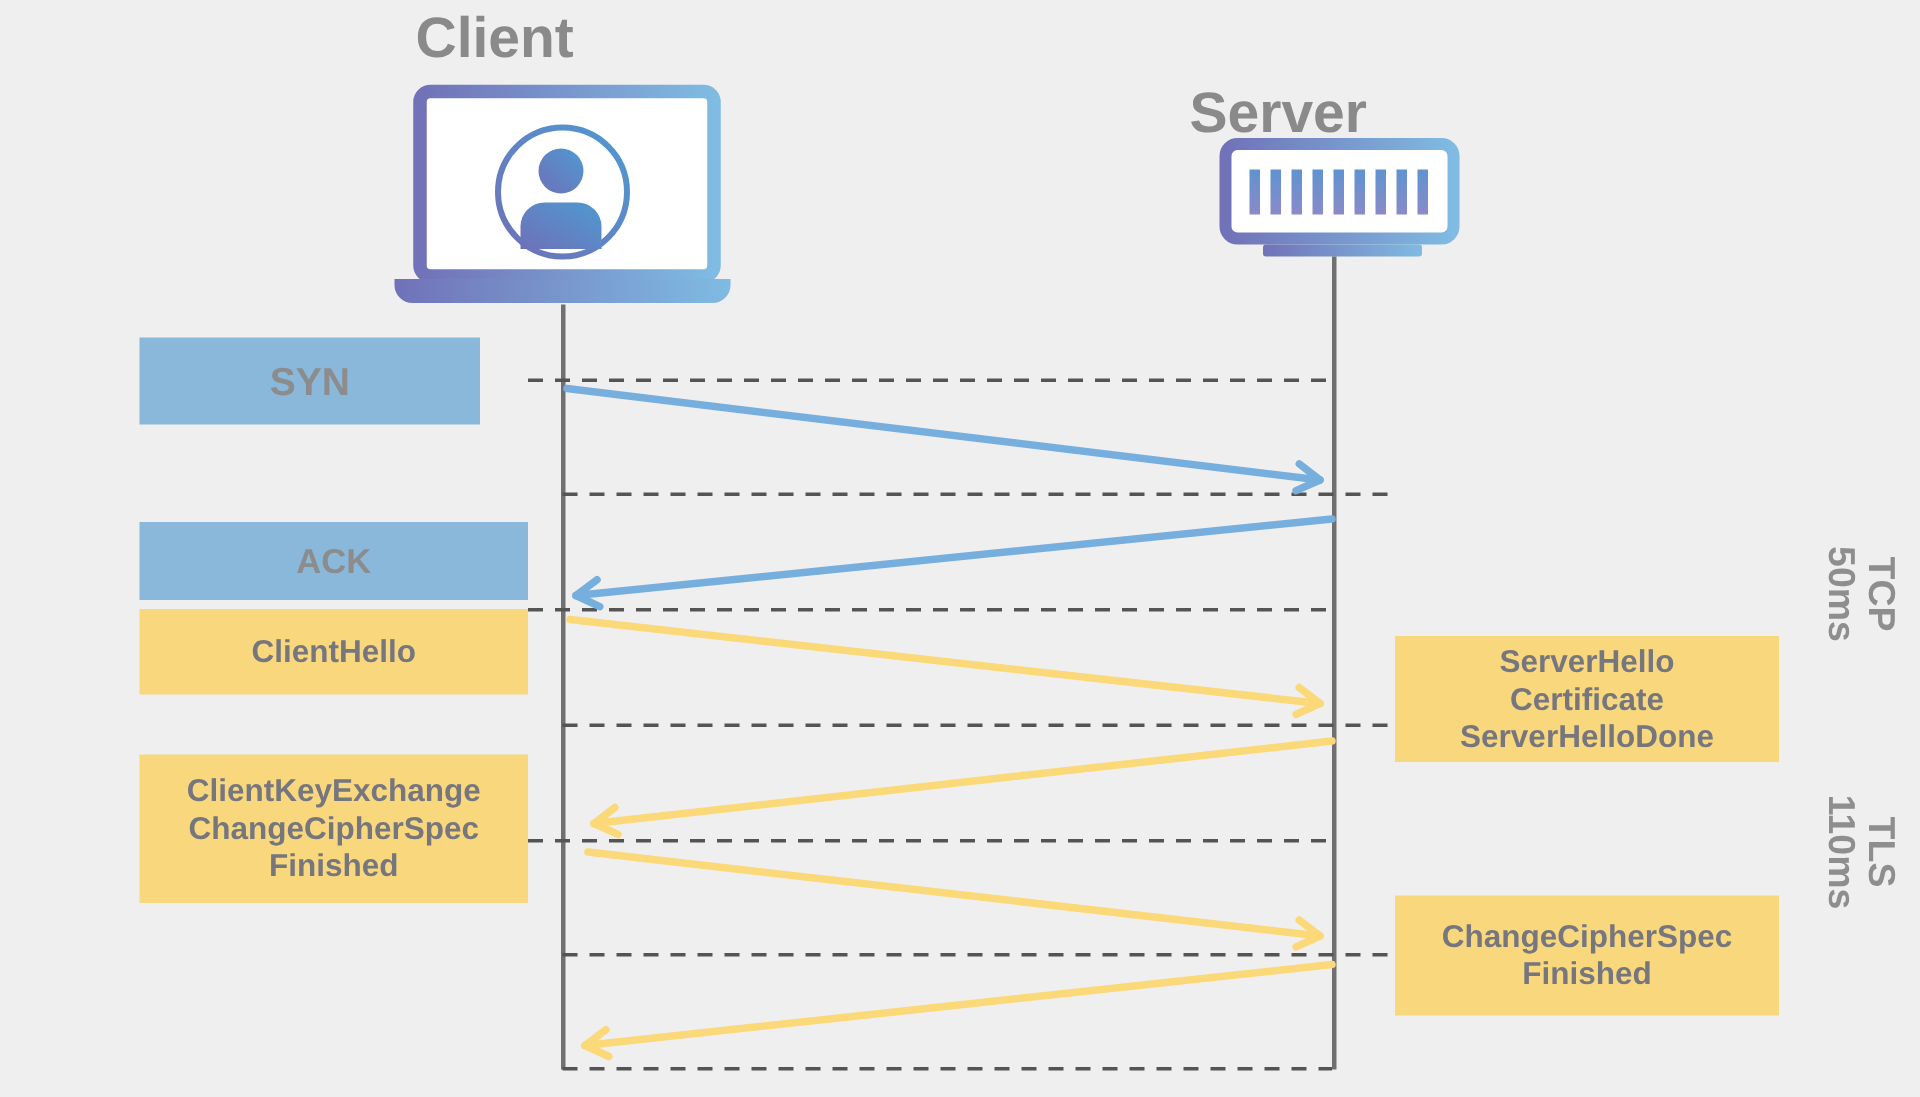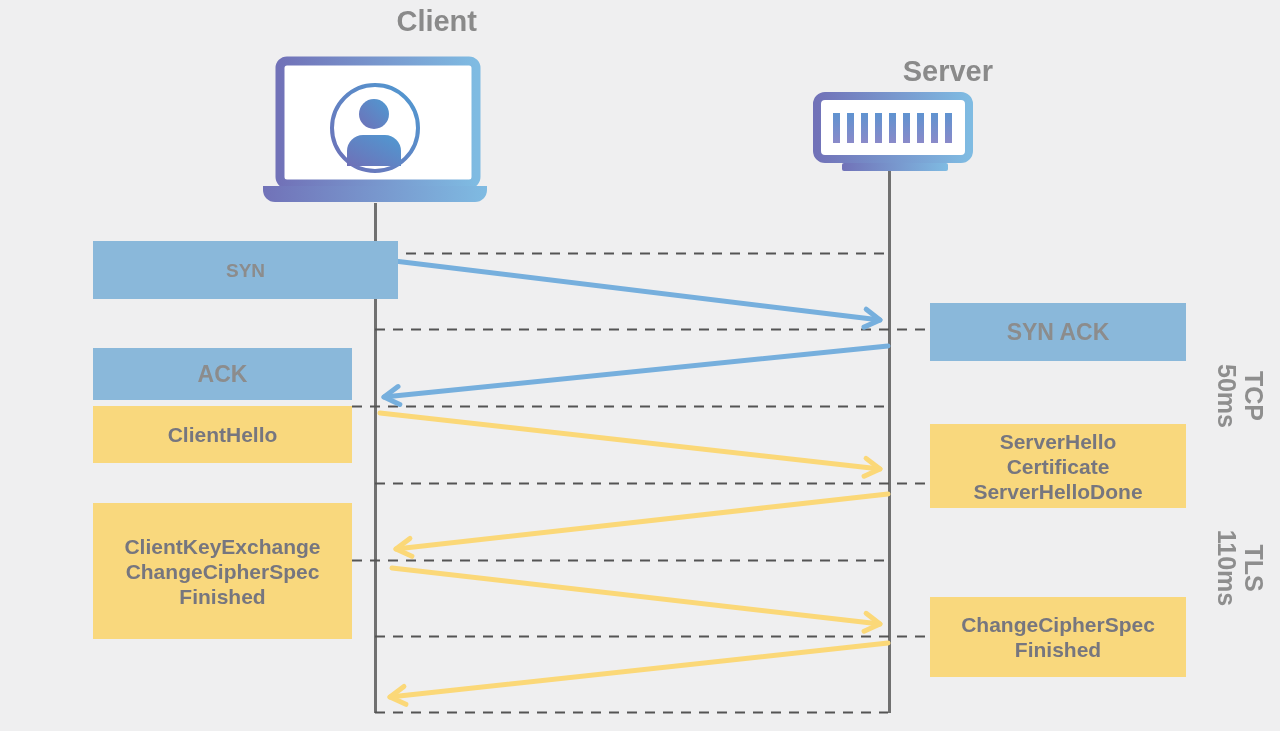--- a/index.html
+++ b/index.html
@@ -12,31 +12,31 @@
     --tcp-box-text:#8c8c8c;
     --tls-box-text:#76767f;
     --phase-text:#8e8e8e;
     --lifeline:#707070;
     --dash:#545454;
   }
   *{margin:0;padding:0;box-sizing:border-box;}
   body{background:var(--bg);font-family:"Liberation Sans","DejaVu Sans",sans-serif;}
   .stage{position:relative;width:1280px;height:731px;background:var(--bg);overflow:hidden;}
   .layer{position:absolute;left:0;top:0;width:1280px;height:731px;}
-  .actor-title{position:absolute;width:200px;text-align:right;font-size:29px;font-weight:700;color:var(--title-text);}
+  .actor-title{position:absolute;width:200px;text-align:left;font-size:38px;font-weight:700;color:var(--title-text);}
   #title-client{left:277px;top:5px;}
   #title-server{left:793px;top:55px;}
   .msg{position:absolute;display:flex;align-items:center;justify-content:center;
        font-weight:700;font-size:21px;line-height:25px;text-align:center;white-space:pre-line;}
   .msg.tcp{background:var(--tcp-fill);color:var(--tcp-box-text);}
   .msg.tls{background:var(--tls-fill);color:var(--tls-box-text);text-align:center;}
-  #box-syn{left:93px;top:225px;width:305px;height:58px;font-size:19px;margin-top:16px;}
+  #box-syn{left:93px;top:225px;width:227px;height:58px;font-size:26px;}
   #box-ack{left:93px;top:348px;width:259px;height:52px;font-size:23px;text-align:center;}
   #box-client-hello{left:93px;top:406px;width:259px;height:57px;}
-  #box-client-key-exchange{left:93px;top:503px;width:259px;height:136px;}
+  #box-client-key-exchange{left:93px;top:503px;width:259px;height:99px;}
   #box-syn-ack{left:930px;top:303px;width:256px;height:58px;font-size:23px;}
   #box-server-hello{left:930px;top:424px;width:256px;height:84px;}
   #box-change-cipher-spec{left:930px;top:597px;width:256px;height:80px;}
   .phase{position:absolute;transform:translate(-50%,-50%) rotate(90deg);
          text-align:center;font-weight:700;font-size:25px;line-height:27px;
          color:var(--phase-text);white-space:nowrap;}
   #phase-tcp{left:1240px;top:396px;}
   #phase-tls{left:1240px;top:568px;}
   .lifeline{stroke:var(--lifeline);stroke-width:3;}
   .dash{stroke:var(--dash);stroke-width:2.2;stroke-dasharray:10 8;fill:none;}
@@ -113,21 +113,20 @@
 
     <line class="arrow a-tcp" x1="378" y1="259" x2="880" y2="320" marker-end="url(#head-tcp)"></line>
     <line class="arrow a-tcp" x1="888" y1="346" x2="384" y2="397" marker-end="url(#head-tcp)"></line>
     <line class="arrow a-tls" x1="380" y1="413" x2="880" y2="469" marker-end="url(#head-tls)"></line>
     <line class="arrow a-tls" x1="888" y1="494" x2="396" y2="549" marker-end="url(#head-tls)"></line>
     <line class="arrow a-tls" x1="392" y1="568" x2="880" y2="624" marker-end="url(#head-tls)"></line>
     <line class="arrow a-tls" x1="888" y1="643" x2="390" y2="697" marker-end="url(#head-tls)"></line>
   </svg>
 
   <div class="msg tcp" id="box-syn">SYN</div>
-  <div class="msg tcp" id="box-syn-ack">SYN ACK</div>
   <div class="msg tcp" id="box-ack">ACK</div>
   <div class="msg tls" id="box-client-hello">ClientHello</div>
   <div class="msg tls" id="box-server-hello">ServerHello
 Certificate
 ServerHelloDone</div>
   <div class="msg tls" id="box-client-key-exchange">ClientKeyExchange
 ChangeCipherSpec
 Finished</div>
   <div class="msg tls" id="box-change-cipher-spec">ChangeCipherSpec
 Finished</div>

